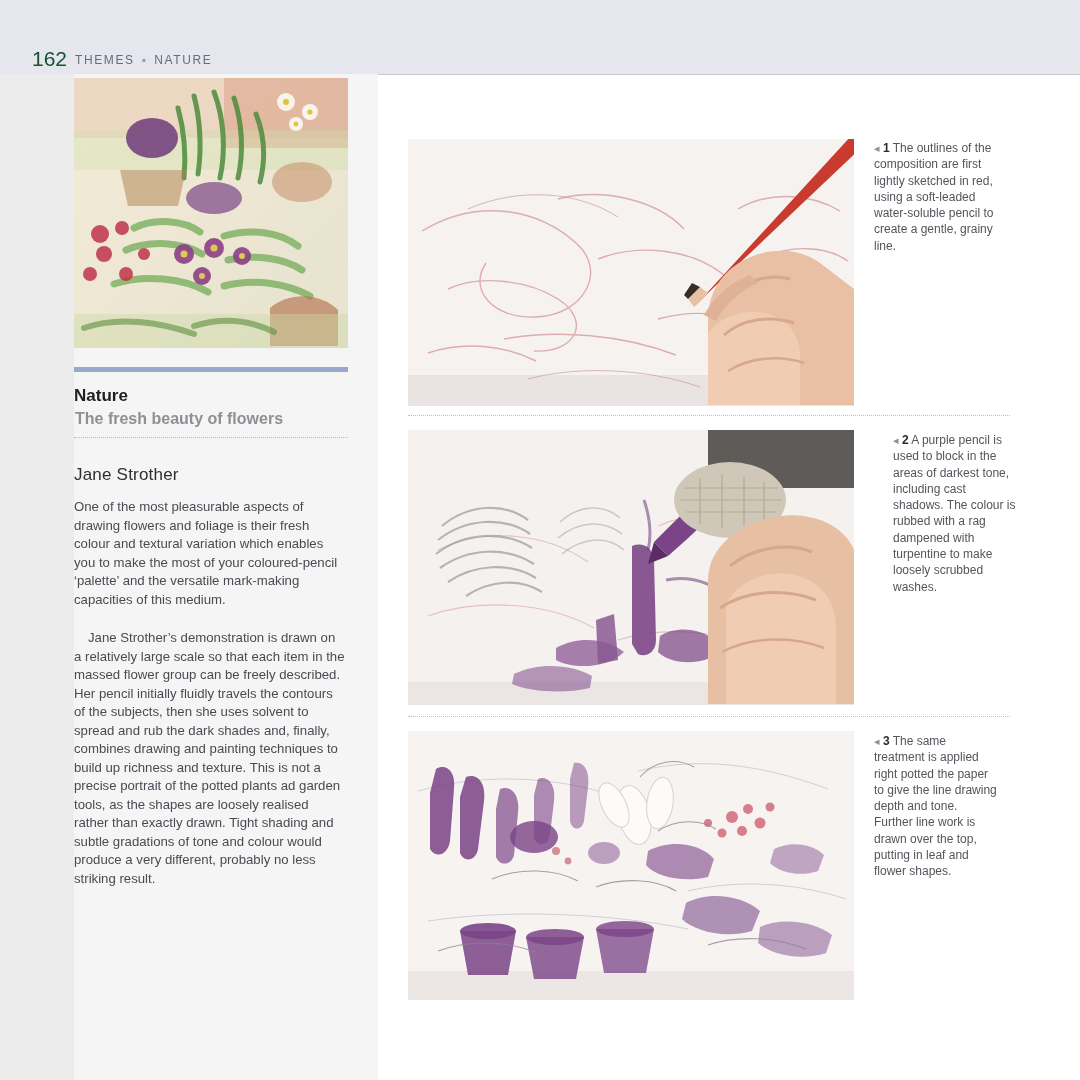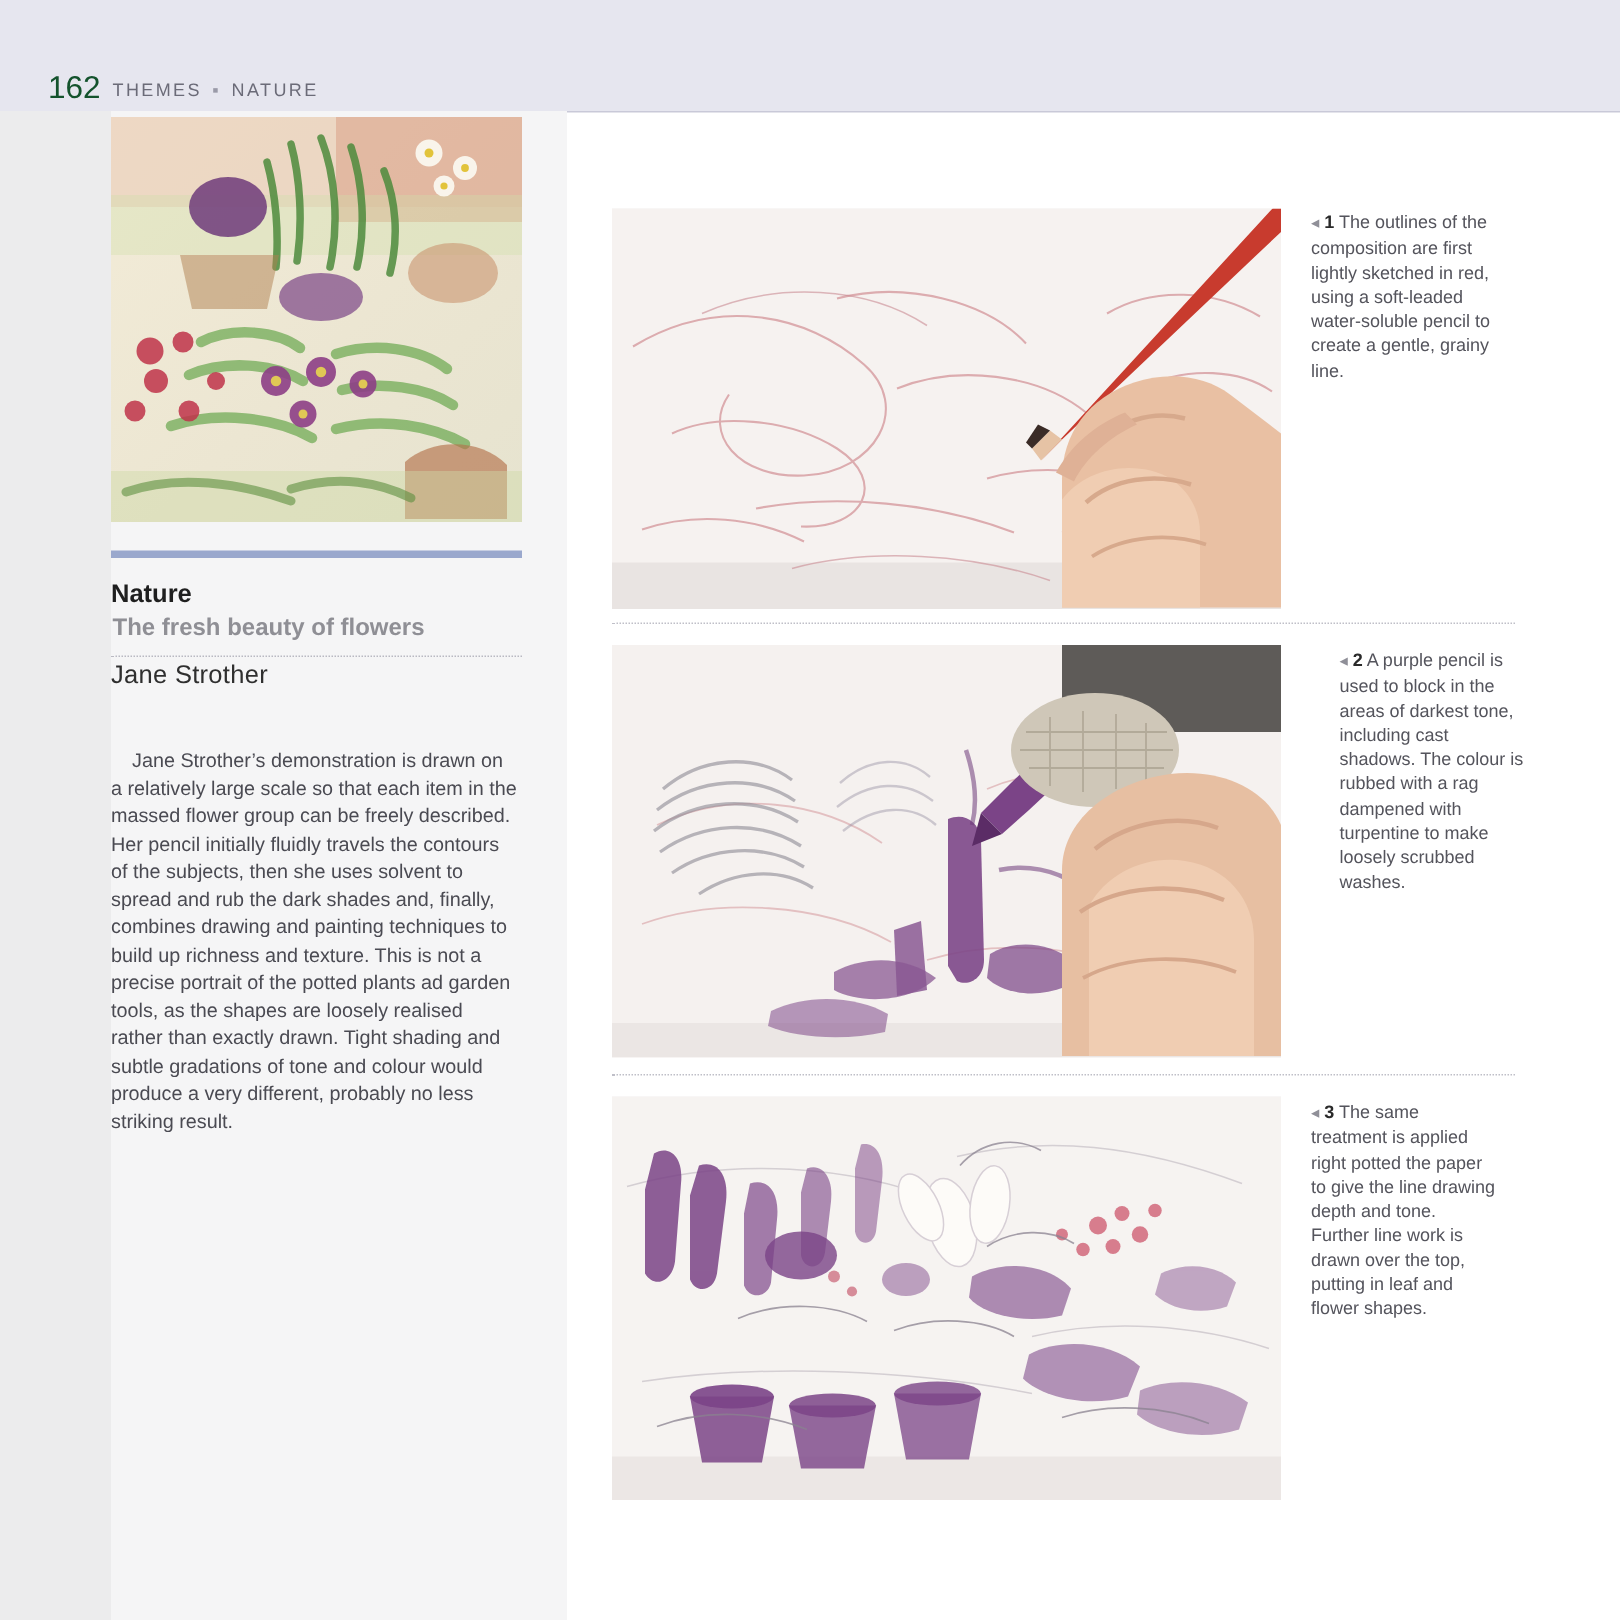--- a/index.html
+++ b/index.html
@@ -107,37 +107,37 @@
   .dotted-rule {
     position: absolute;
     left: 74px;
     top: 437px;
     width: 274px;
     border-top: 1px dotted #b9b9c2;
   }
   .author {
     position: absolute;
     left: 74px;
-    top: 440px;
+    top: 465px;
     font-size: 17px;
     color: #2f2f2f;
     letter-spacing: 0.2px;
   }
   .body-copy {
     position: absolute;
     left: 74px;
     top: 498px;
     width: 272px;
     font-size: 13.2px;
     line-height: 18.5px;
     color: #4a4a52;
     text-align: left;
   }
   .body-copy p { margin: 0; }
-  .body-copy p.indent { text-indent: 14px; }
+  .body-copy p.indent { text-indent: 14px; margin-top: 20px; }
   .photo {
     position: absolute;
     overflow: hidden;
     background: #f2eeee;
   }
   .photo svg { display: block; }
 
   .caption {
     position: absolute;
     width: 124px;
@@ -250,20 +250,21 @@
   </svg>
 </div>
 
 <div class="section-rule"></div>
 <div class="sec-title">Nature</div>
 <div class="sec-sub">The fresh beauty of flowers</div>
 <div class="dotted-rule"></div>
 <div class="author">Jane Strother</div>
 
 <div class="body-copy">
+  <p>One of the most pleasurable aspects of drawing flowers and foliage is their fresh colour and textural variation which enables you to make the most of your coloured-pencil ‘palette’ and the versatile mark-making capacities of this medium.</p>
   <p class="indent">Jane Strother’s demonstration is drawn on a relatively large scale so that each item in the massed flower group can be freely described. Her pencil initially fluidly travels the contours of the subjects, then she uses solvent to spread and rub the dark shades and, finally, combines drawing and painting techniques to build up richness and texture. This is not a precise portrait of the potted plants ad garden tools, as the shapes are loosely realised rather than exactly drawn. Tight shading and subtle gradations of tone and colour would produce a very different, probably no less striking result.</p>
 </div>
 
 <div class="photo" style="left:408px; top:139px; width:446px; height:267px;">
   <svg width="446" height="267" viewBox="0 0 446 267">
     <rect x="0" y="0" width="446" height="267" fill="#f6f2f0"></rect>
     <rect x="0" y="236" width="446" height="31" fill="#e9e4e2"></rect>
     <g stroke="#d8a0a4" stroke-width="1.4" fill="none" opacity="0.85">
       <path d="M14 92 C70 58 130 70 168 104 C200 132 176 176 128 178 C84 180 60 150 78 124"></path>
       <path d="M40 150 C70 136 118 140 150 160 C184 182 168 214 126 212"></path>

